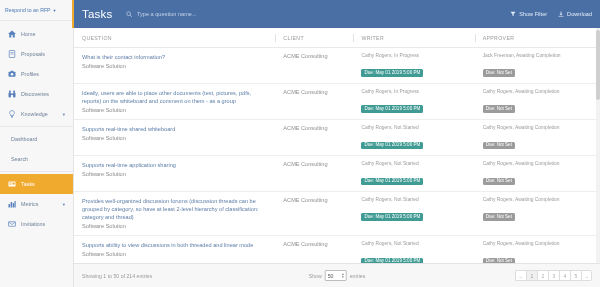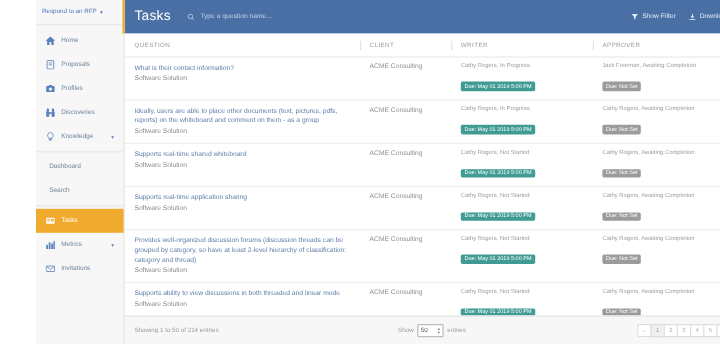--- a/index.html
+++ b/index.html
@@ -2,21 +2,21 @@
 <html><head>
 <meta charset="utf-8">
 <style>
   * { box-sizing: border-box; margin: 0; padding: 0; }
   html, body {
     width: 600px; height: 287px;
     font-family: "Liberation Sans", sans-serif;
     background: #ffffff;
     overflow: hidden;
   }
-  .app { display: flex; width: 600px; height: 287px; padding-left: 30px; }
+  .app { display: flex; width: 600px; height: 287px; }
 
   
   .sidebar {
     width: 74px; height: 287px;
     background: #f7f7f7;
     border-right: 1px solid #e4e4e4;
     flex: 0 0 74px;
     position: relative;
   }
   .rfp-selector {

